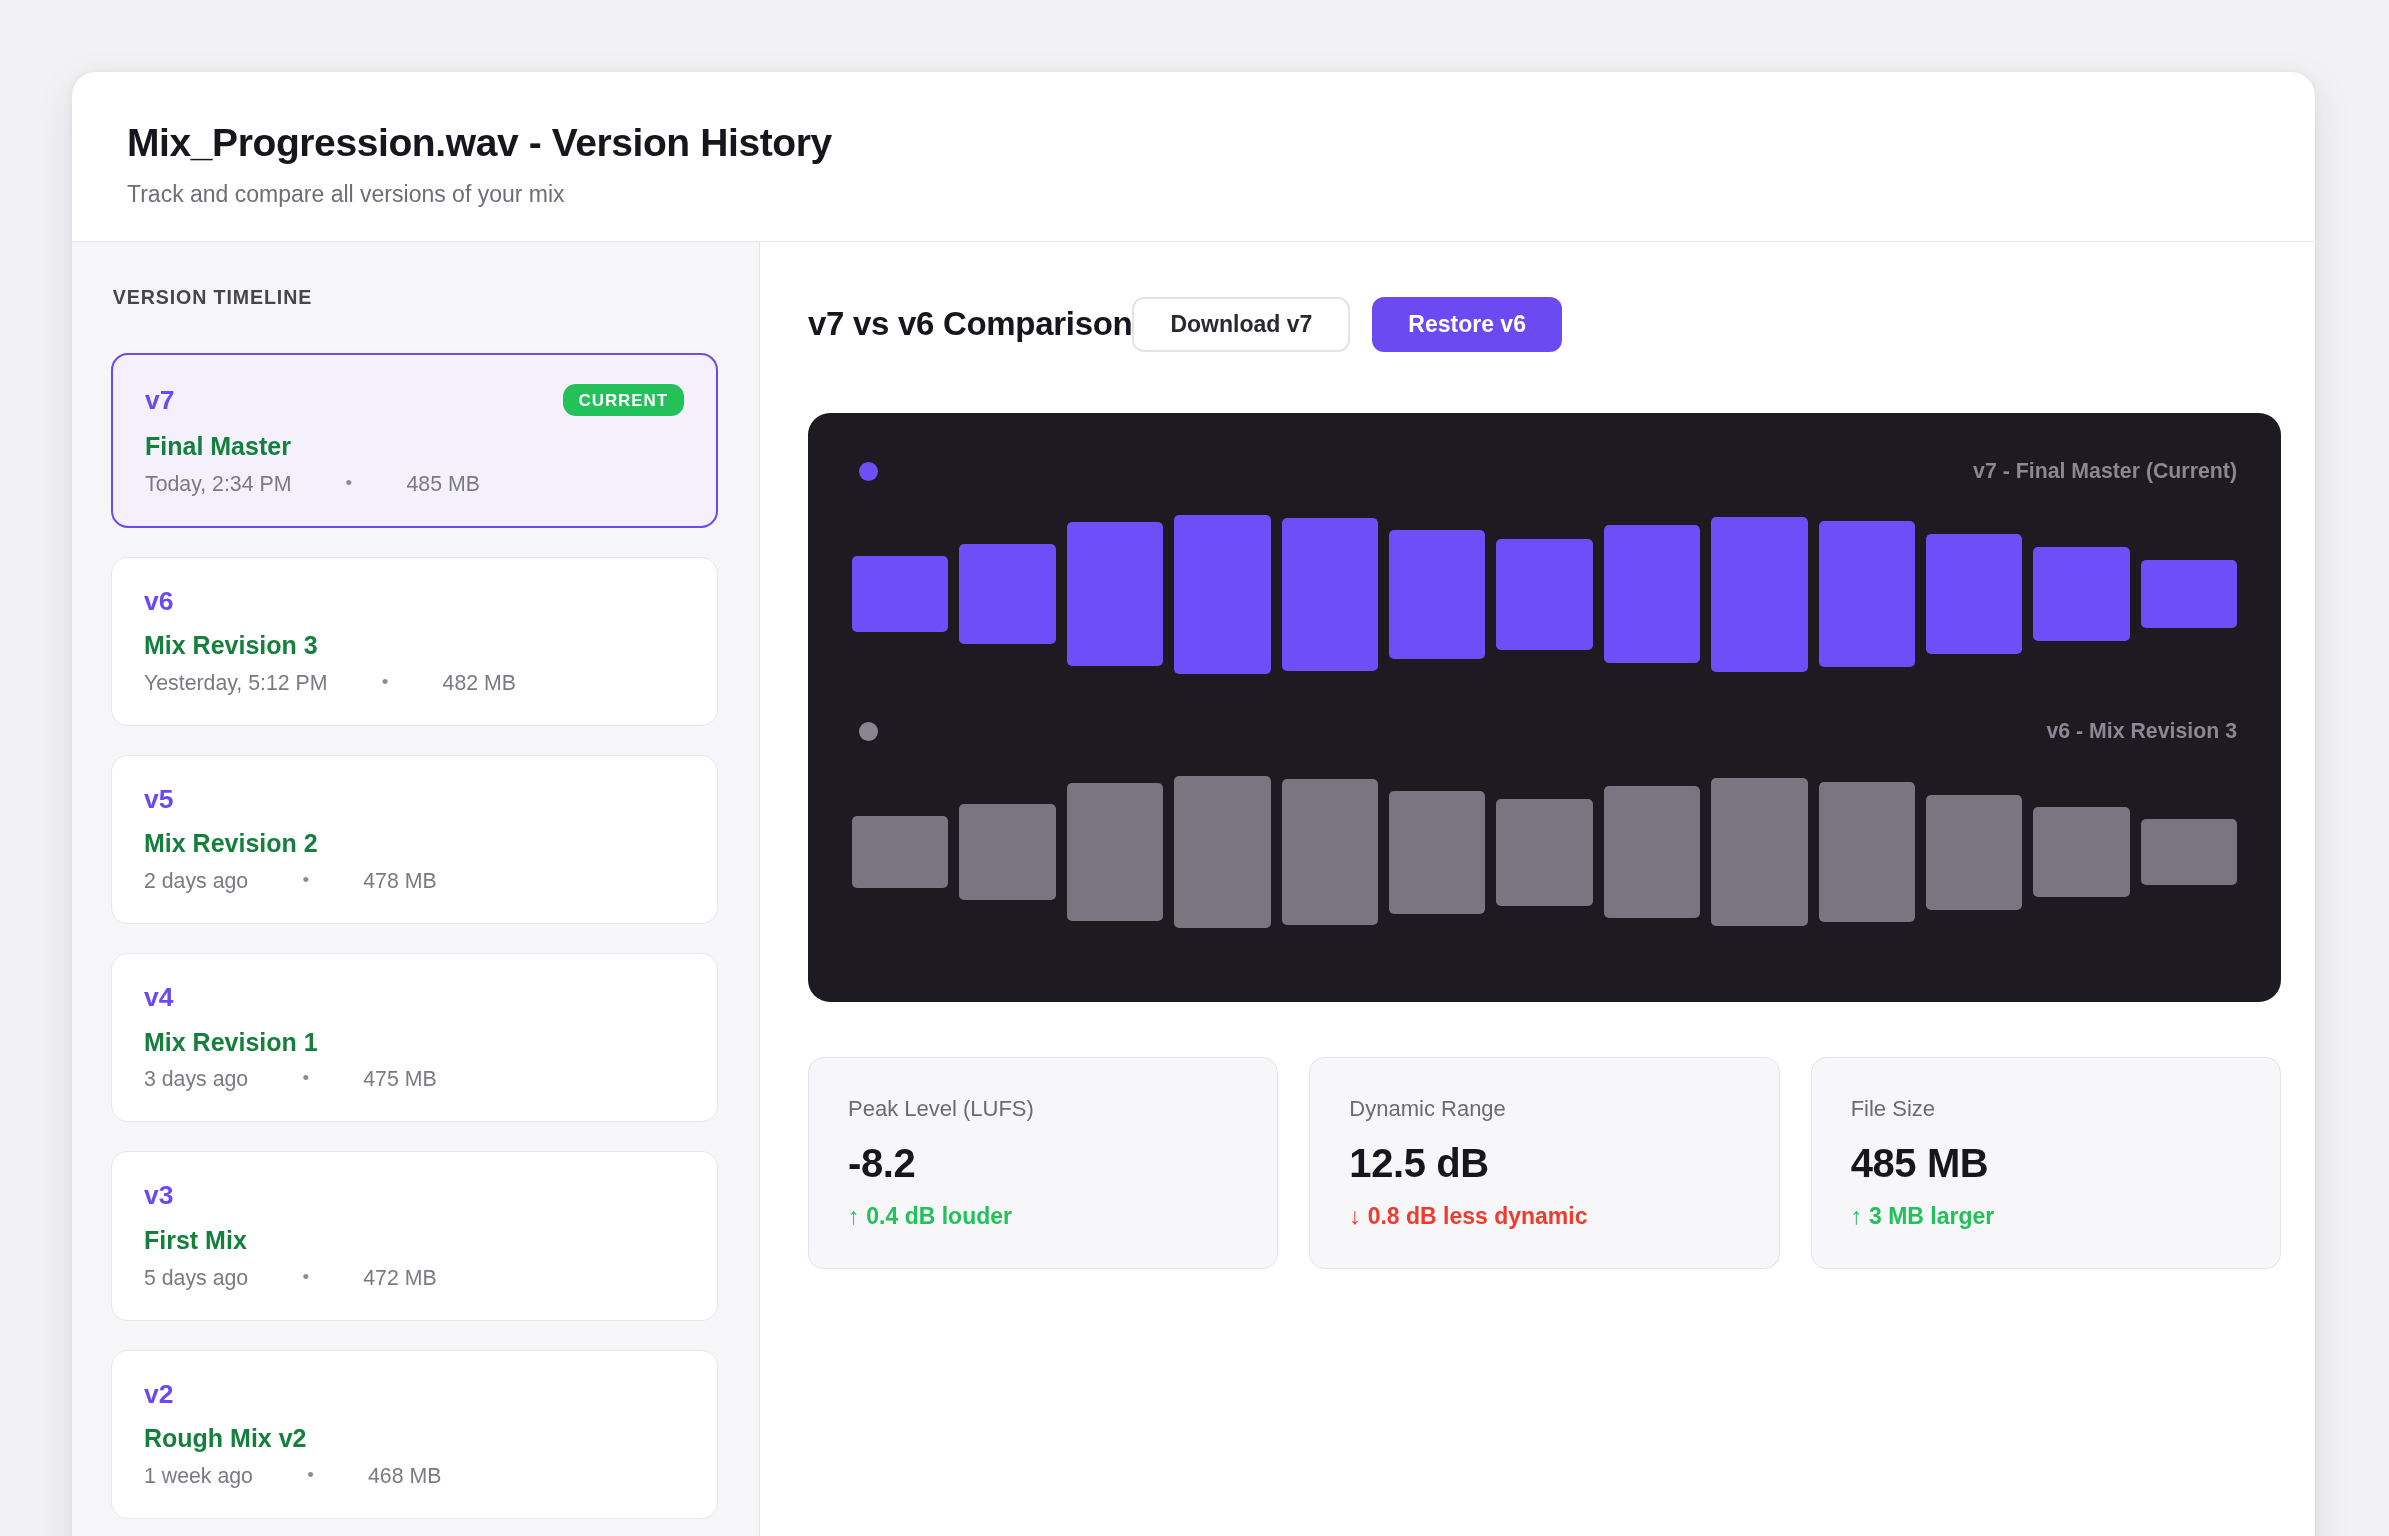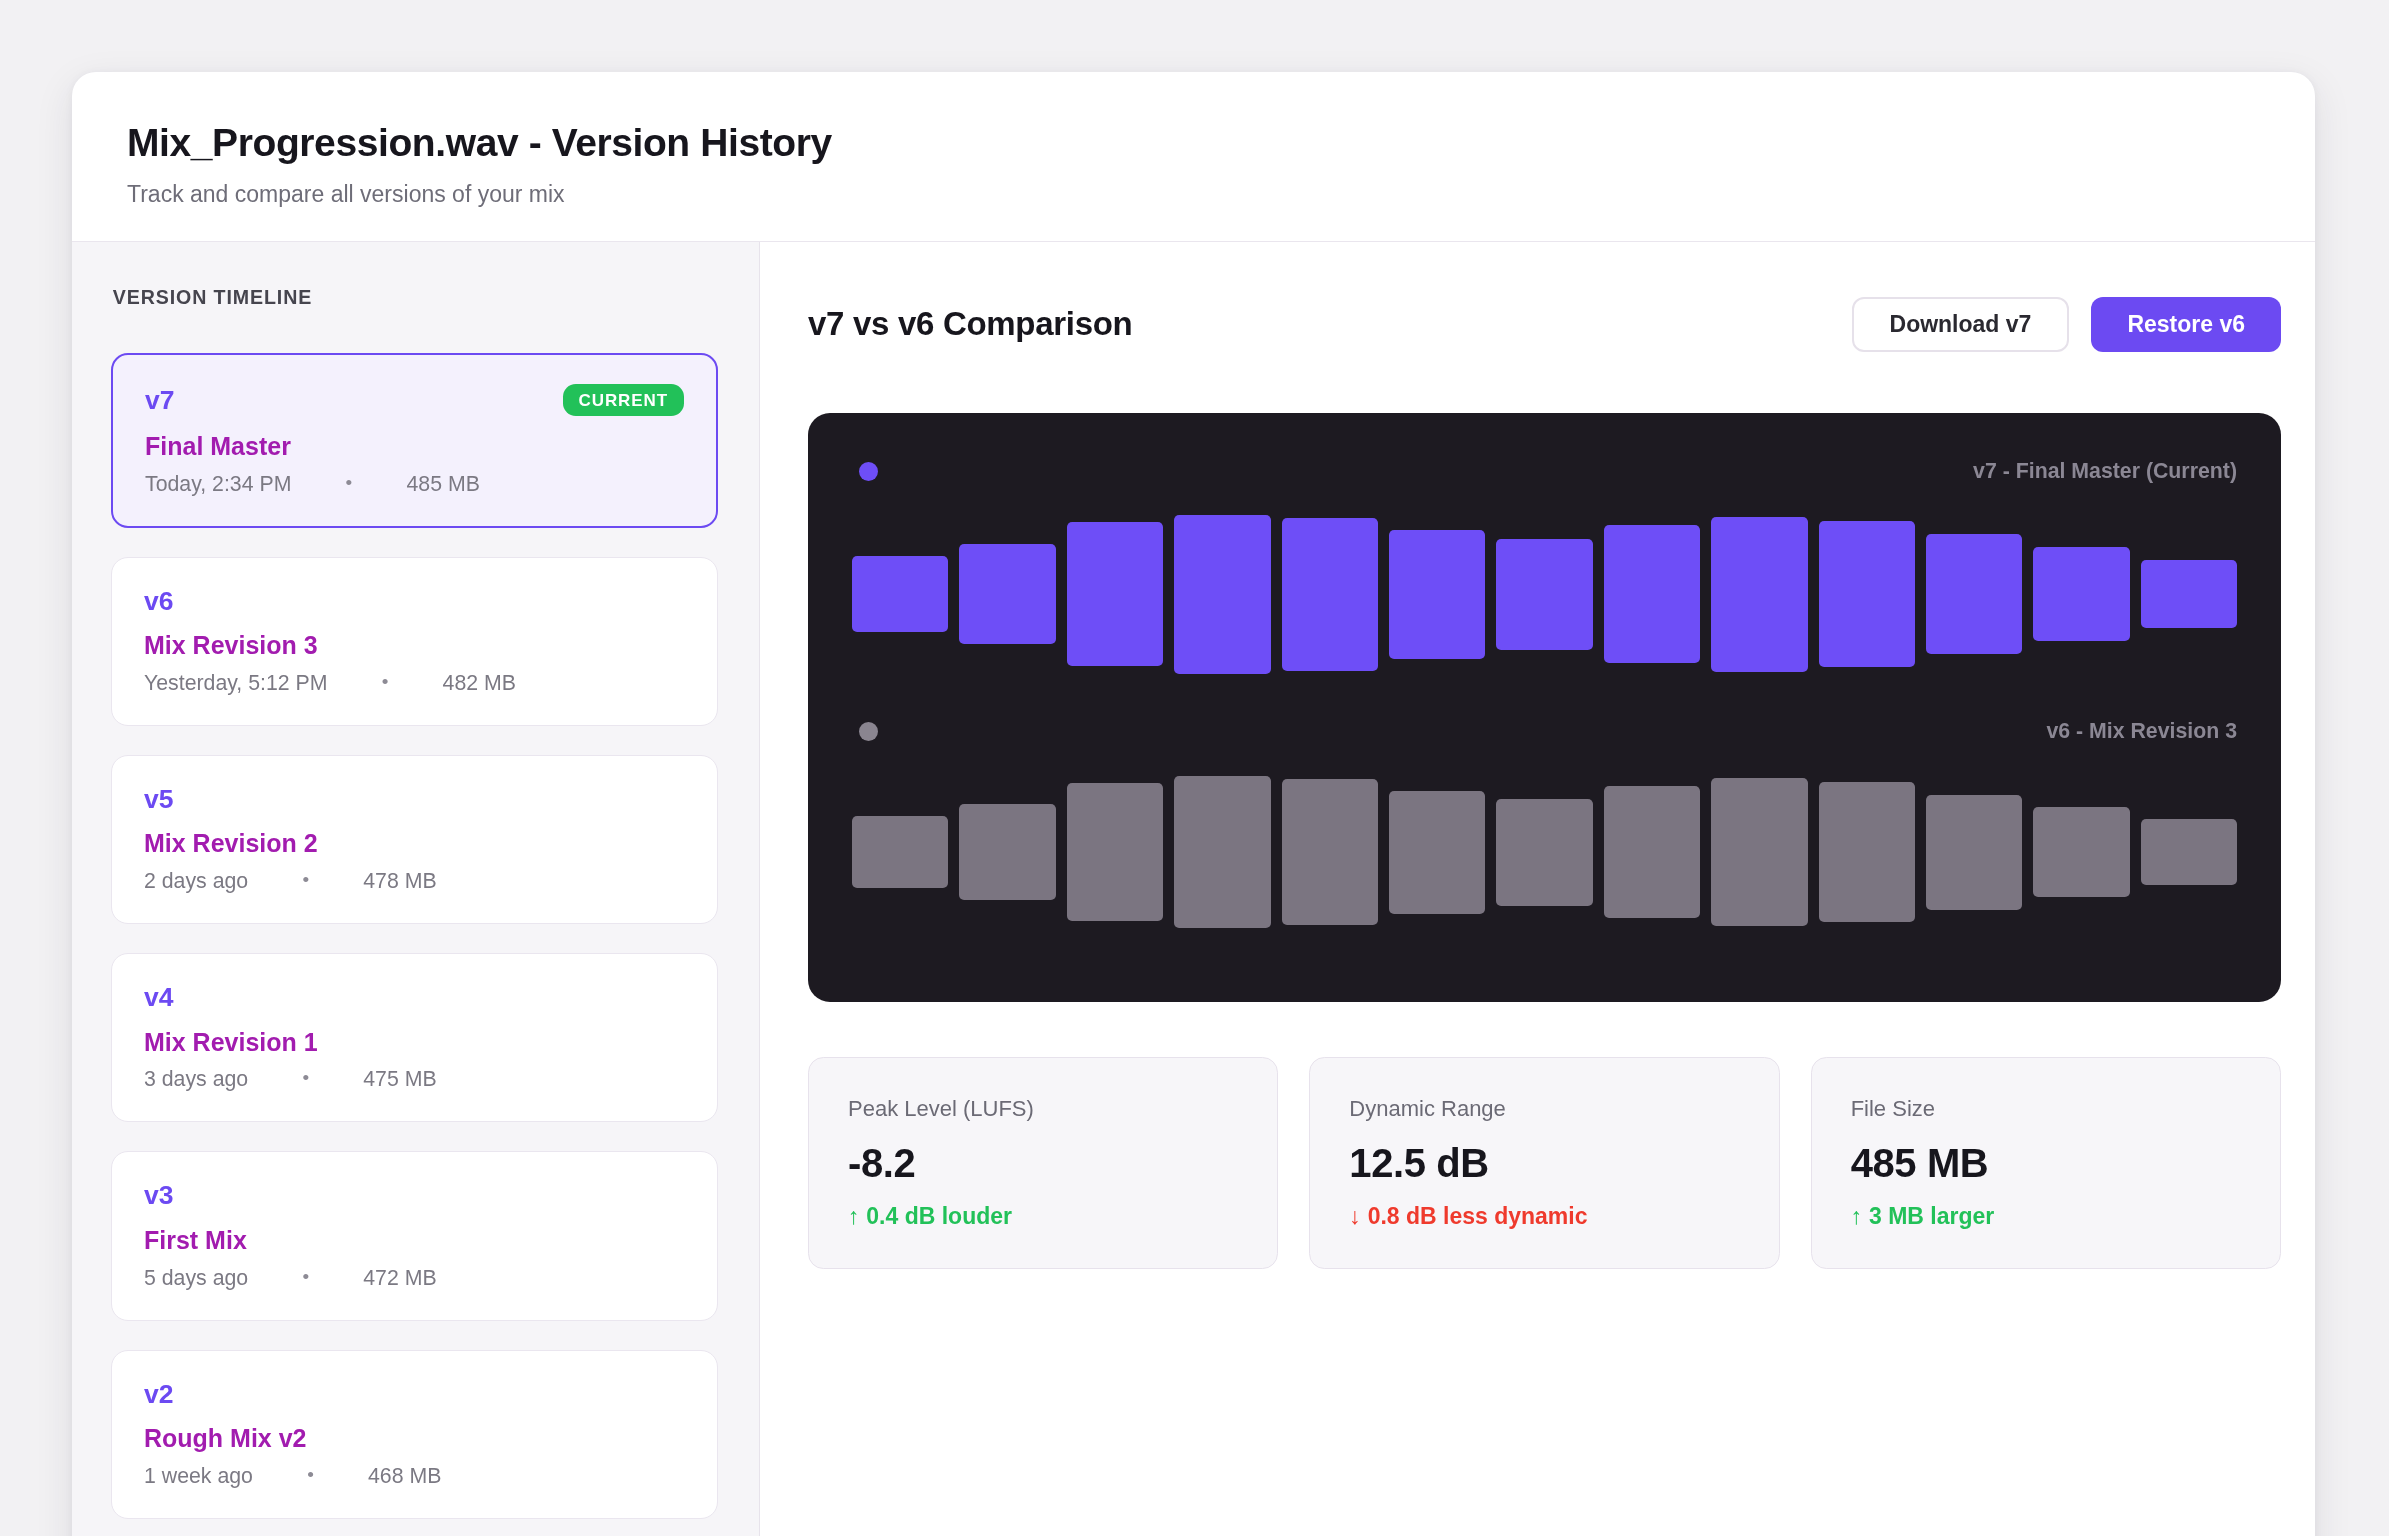--- a/index.html
+++ b/index.html
@@ -57,26 +57,26 @@
     background:#ffffff;border:1.7px solid #eae6ef;border-radius:17px;
     padding:29px 32px;margin-bottom:29px;cursor:pointer;
   }
   .vcard.current{background:var(--accent-soft);border:2.6px solid var(--accent);}
   .vrow{display:flex;align-items:center;justify-content:space-between;margin-bottom:15.4px;}
   .vid{font-size:26.5px;font-weight:800;color:var(--accent);line-height:1.1;}
   .badge{
     background:var(--green);color:#fff;font-size:17px;font-weight:800;
     letter-spacing:0.9px;border-radius:12.8px;padding:7.7px 16px;line-height:1;
   }
-  .vname{font-size:25px;font-weight:700;color:#a21caf;margin-bottom:11px;line-height:1.15;}
+  .vname{font-size:25px;font-weight:700;color:#15803d;margin-bottom:11px;line-height:1.15;}
   .vmeta{font-size:21.3px;color:var(--text-meta);display:flex;align-items:flex-start;gap:44px;}
   .vmeta .dotsep{margin:0 10.2px;color:#8d8b95;font-size:19px;}
   
   .main{flex:1;padding:48px 34px 0 48px;background:#fff;min-width:0;}
-  .main-top{display:flex;align-items:center;justify-content:space-between;height:68px;}
+  .main-top{display:flex;align-items:center;height:68px;}
   .main-title{font-size:33px;font-weight:800;letter-spacing:-0.3px;}
   .actions{display:flex;gap:22px;}
   .btn{
     height:55px;border-radius:12px;font-size:23px;font-weight:700;
     display:flex;align-items:center;justify-content:center;
     padding:0 36px;cursor:pointer;border:none;
     font-family:"Liberation Sans","DejaVu Sans",sans-serif;
   }
   .btn-secondary{background:#fff;border:2.6px solid #e6e1ea;color:#2a2930;}
   .btn-primary{background:var(--accent);color:#fff;}

